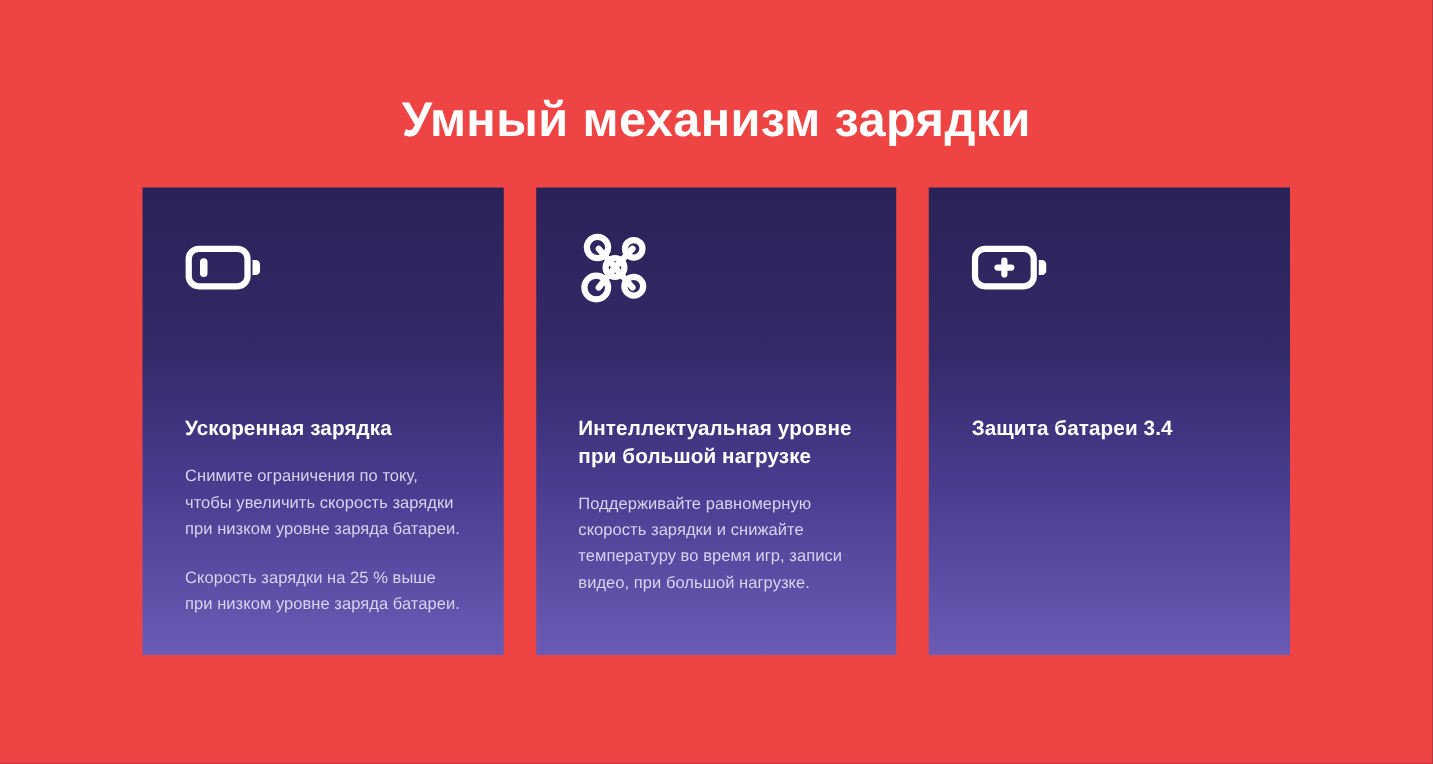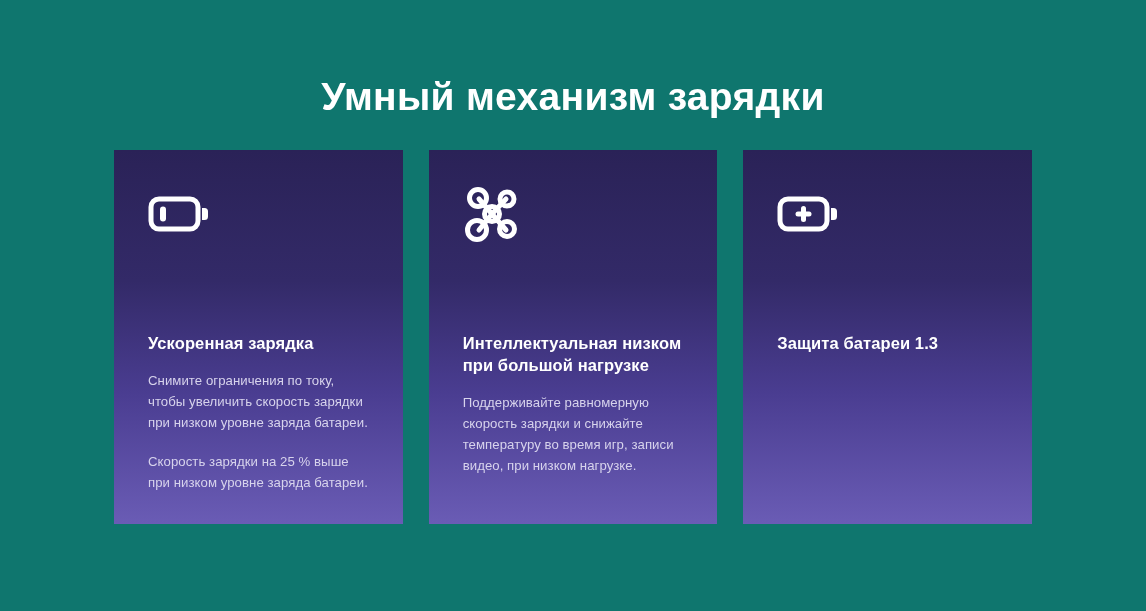--- a/index.html
+++ b/index.html
@@ -12,21 +12,21 @@
     height: 611px;
     background: #1a1733;
     font-family: "Liberation Sans", "DejaVu Sans", sans-serif;
     overflow: hidden;
     position: relative;
   }
   .page {
     position: relative;
     width: 1146px;
     height: 611px;
-    background: #0f766e;
+    background: #ef4444;
   }
   .page-title {
     position: absolute;
     left: 0;
     top: 47px;
     width: 1146px;
     text-align: center;
     color: #ffffff;
     font-size: 39px;
     font-weight: bold;
@@ -132,37 +132,37 @@
             <line x1="43" y1="45" x2="29" y2="29"></line>
           </g>
           <circle cx="15" cy="13" r="8.5" fill="none" stroke="#ffffff" stroke-width="5"></circle>
           <circle cx="44" cy="14" r="7" fill="none" stroke="#ffffff" stroke-width="5"></circle>
           <circle cx="29" cy="29" r="7.5" fill="none" stroke="#ffffff" stroke-width="5"></circle>
           <circle cx="14" cy="45" r="9.5" fill="none" stroke="#ffffff" stroke-width="5"></circle>
           <circle cx="44" cy="44" r="7.5" fill="none" stroke="#ffffff" stroke-width="5"></circle>
         </svg>
       </div>
       <div class="card-body">
-        <div class="card-heading">Интеллектуальная низком
+        <div class="card-heading">Интеллектуальная уровне
 при большой нагрузке</div>
         <p class="card-para">Поддерживайте равномерную
 скорость зарядки и снижайте
 температуру во время игр, записи
-видео, при низком нагрузке.</p>
+видео, при большой нагрузке.</p>
       </div>
     </div>
 
     <div class="card card--three">
       <div class="card-icon">
         <svg width="62" height="40" viewBox="0 0 62 40" aria-hidden="true">
           <rect x="3" y="5" width="47" height="30" rx="8" ry="8" fill="none" stroke="#ffffff" stroke-width="5"></rect>
           <rect x="24" y="12" width="5" height="16" rx="2.5" ry="2.5" fill="#ffffff"></rect>
           <rect x="18.5" y="17.5" width="16" height="5" rx="2.5" ry="2.5" fill="#ffffff"></rect>
           <path d="M54 14 h2.5 a3.5 3.5 0 0 1 3.5 3.5 v5 a3.5 3.5 0 0 1 -3.5 3.5 H54 z" fill="#ffffff"></path>
         </svg>
       </div>
       <div class="card-body">
-        <div class="card-heading">Защита батареи 1.3</div>
+        <div class="card-heading">Защита батареи 3.4</div>
       </div>
     </div>
 
   </div>
 </div>
 
 </body></html>

